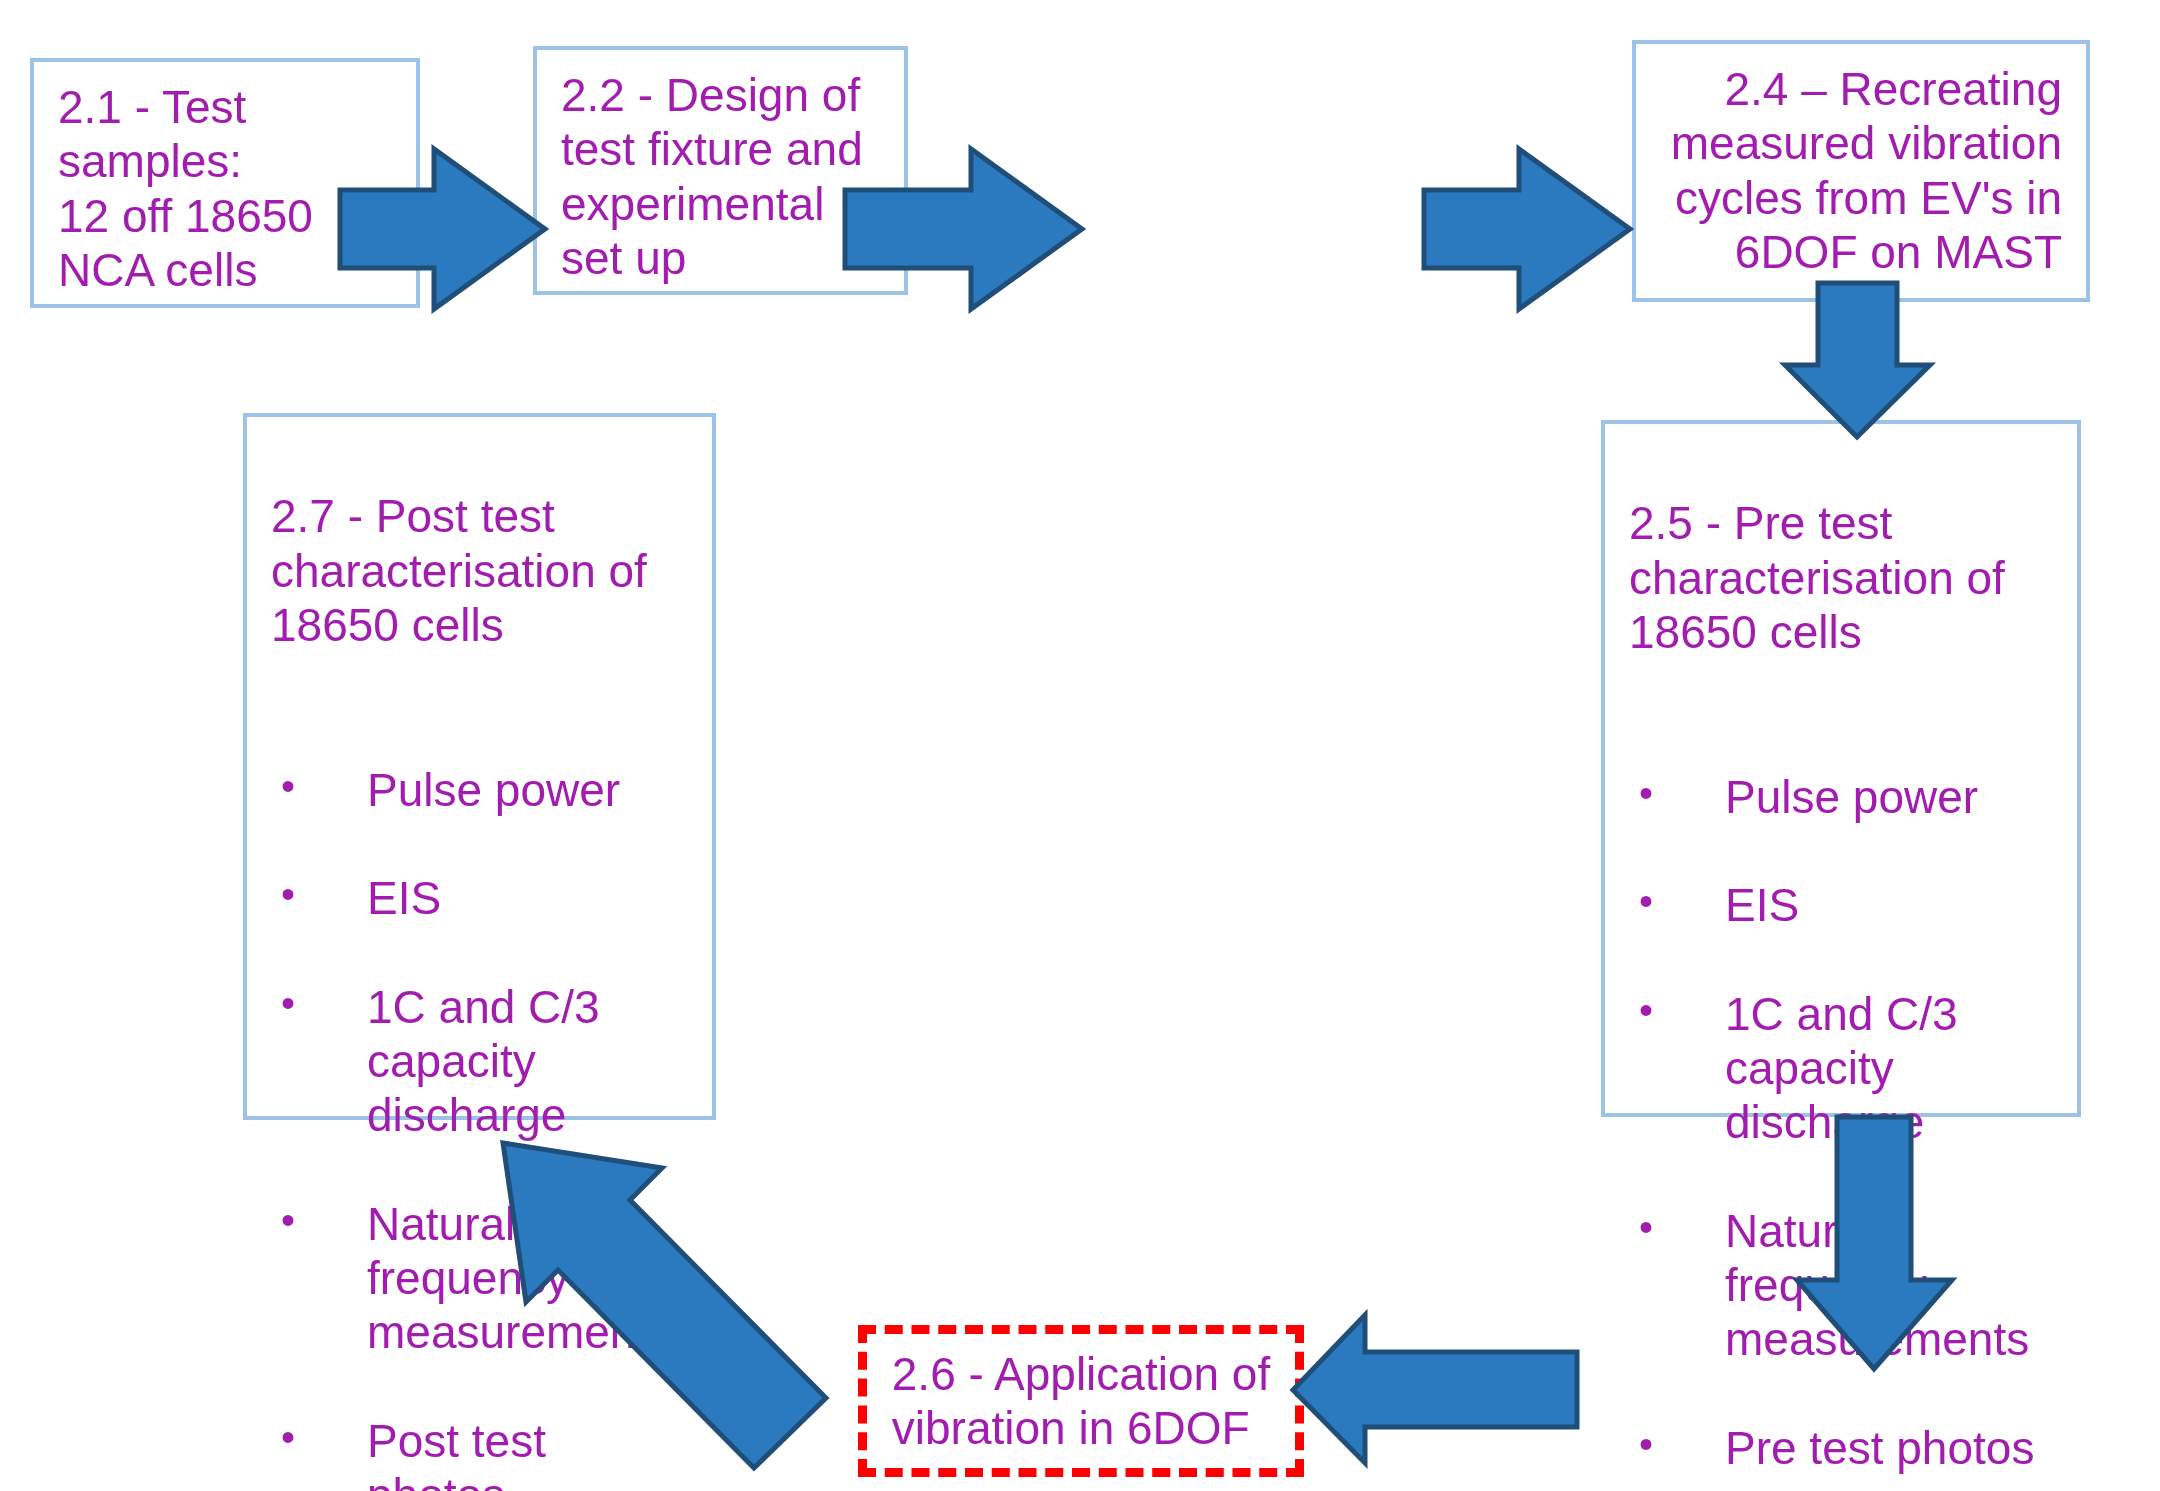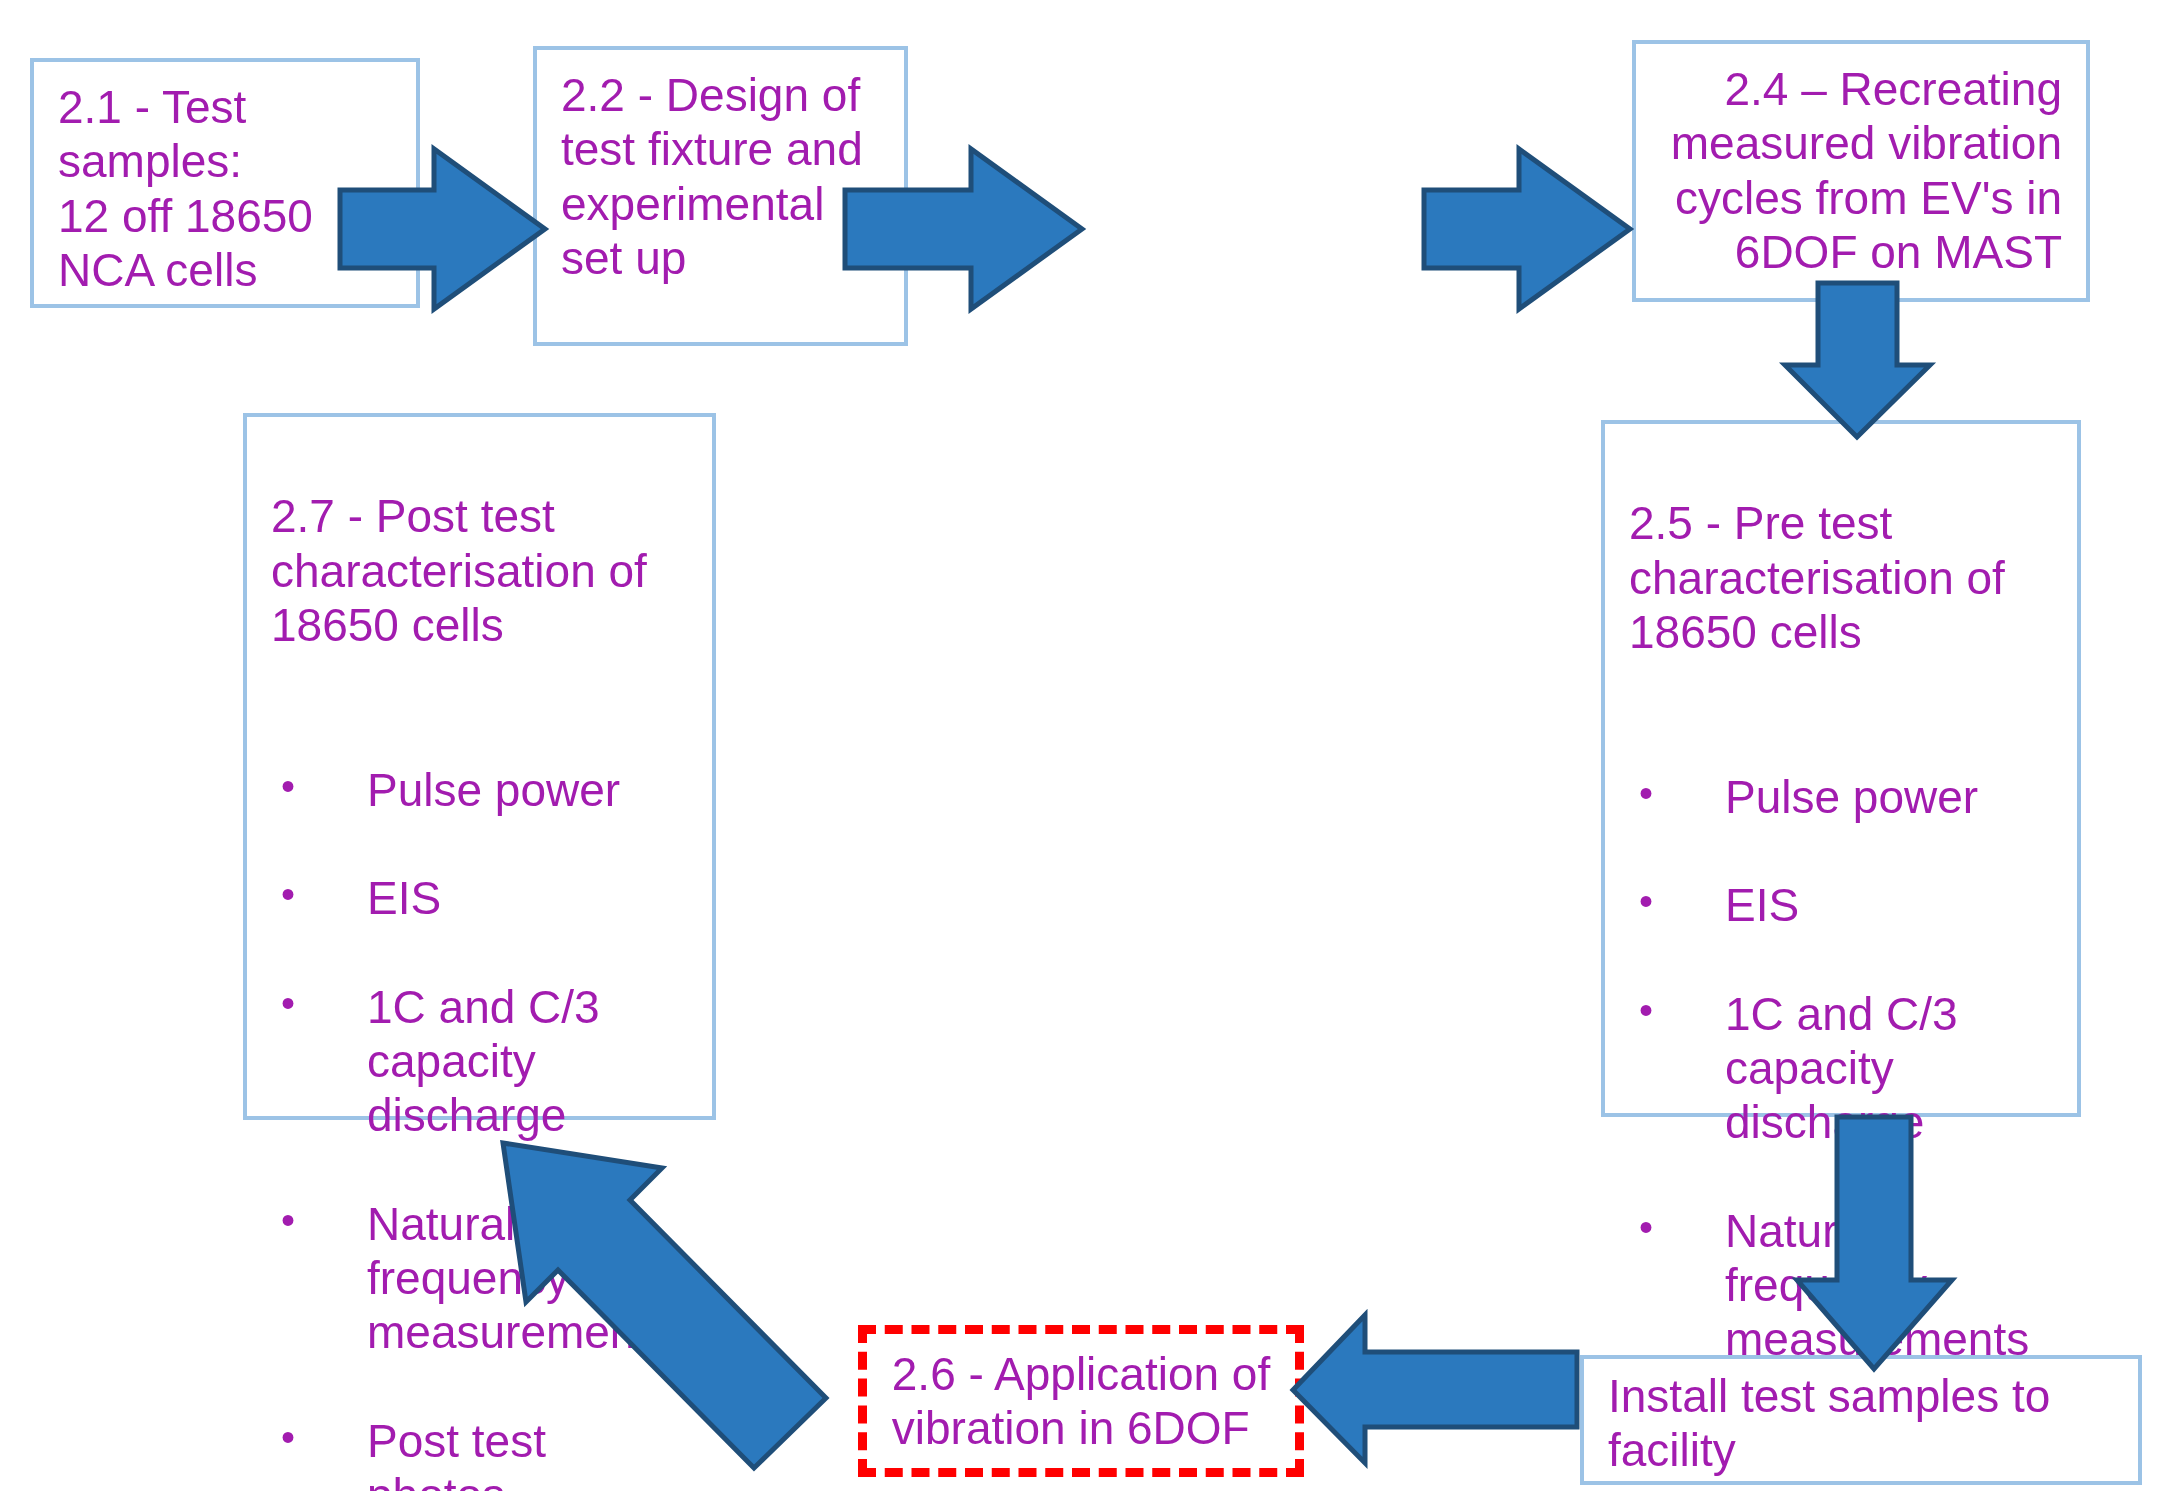--- a/index.html
+++ b/index.html
@@ -52,21 +52,21 @@
 </head>
 <body>
 
 <div id="canvas">
 
   <div class="box" id="box-2-1" style="left:30px; top:58px; width:390px; height:250px;">2.1 - Test
 samples:
 12 off 18650
 NCA cells</div>
 
-  <div class="box" id="box-2-2" style="left:533px; top:46px; width:375px; height:300px;">2.2 - Design of
+  <div class="box" id="box-2-2" style="left:533px; top:46px; width:375px; height:249px;">2.2 - Design of
 test fixture and
 experimental
 set up</div>
 
 
   <div class="box" id="box-2-4" style="left:1632px; top:40px; width:458px; height:262px;text-align:right;">2.4 – Recreating
 measured vibration
 cycles from EV's in
 6DOF on MAST</div>
 
@@ -127,22 +127,20 @@
 frequency
 measurements</span>
       </div>
       <div class="bullet-item">
         <span class="bullet-dot">•</span>
         <span class="bullet-text">Post test photos</span>
       </div>
     </div>
   </div>
 
-  <div class="box" id="box-install" style="left:1580px; top:1355px; width:562px; height:130px; padding-top:10px;">Install test samples to
-facility</div>
 
   <div class="box" id="box-2-6" style="left:858px; top:1325px; width:446px; height:152px;">2.6 - Application of
 vibration in 6DOF</div>
 
   <svg id="arrow-layer" viewBox="0 0 2160 1491">
 
     <polygon points="340,190 434,190 434,149 545,229 434,309 434,268 340,268" fill="#2B79BE" stroke="#1F4E79" stroke-width="5"></polygon>
 
     <polygon points="845,190 971,190 971,149 1082,229 971,309 971,268 845,268" fill="#2B79BE" stroke="#1F4E79" stroke-width="5"></polygon>
 

